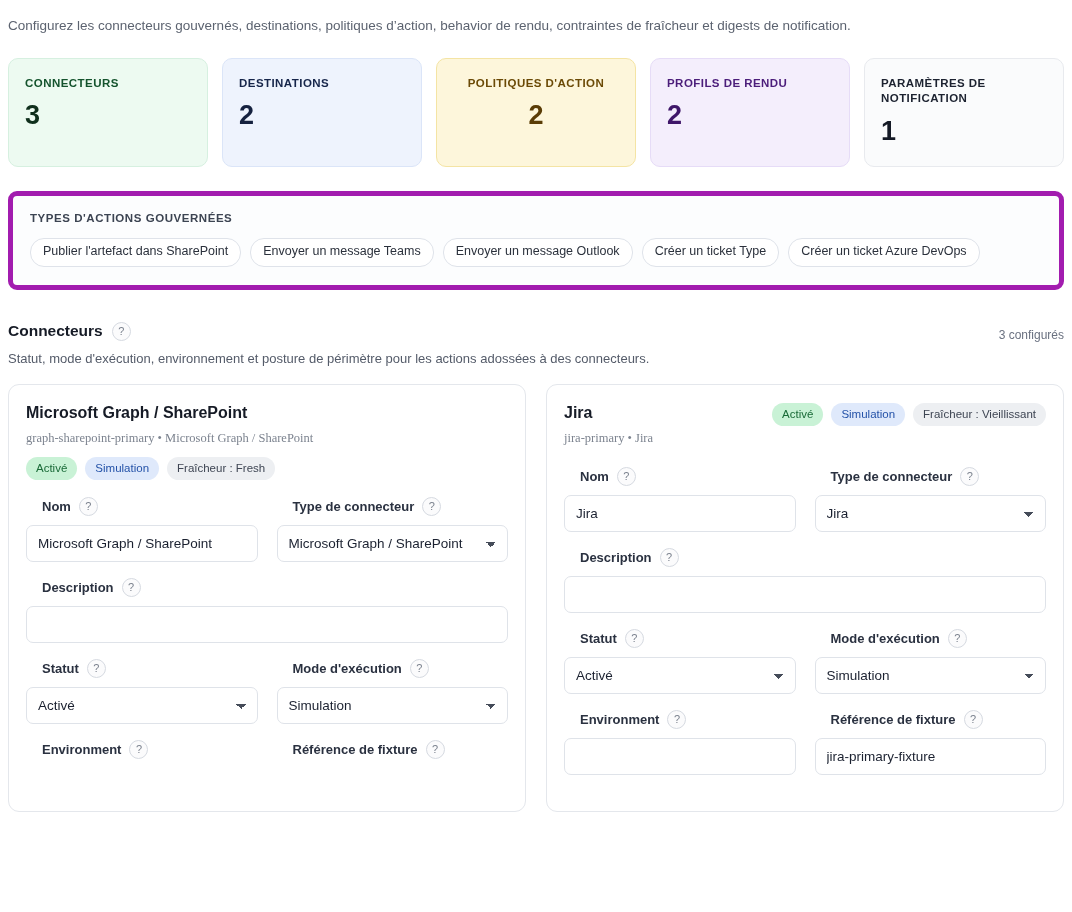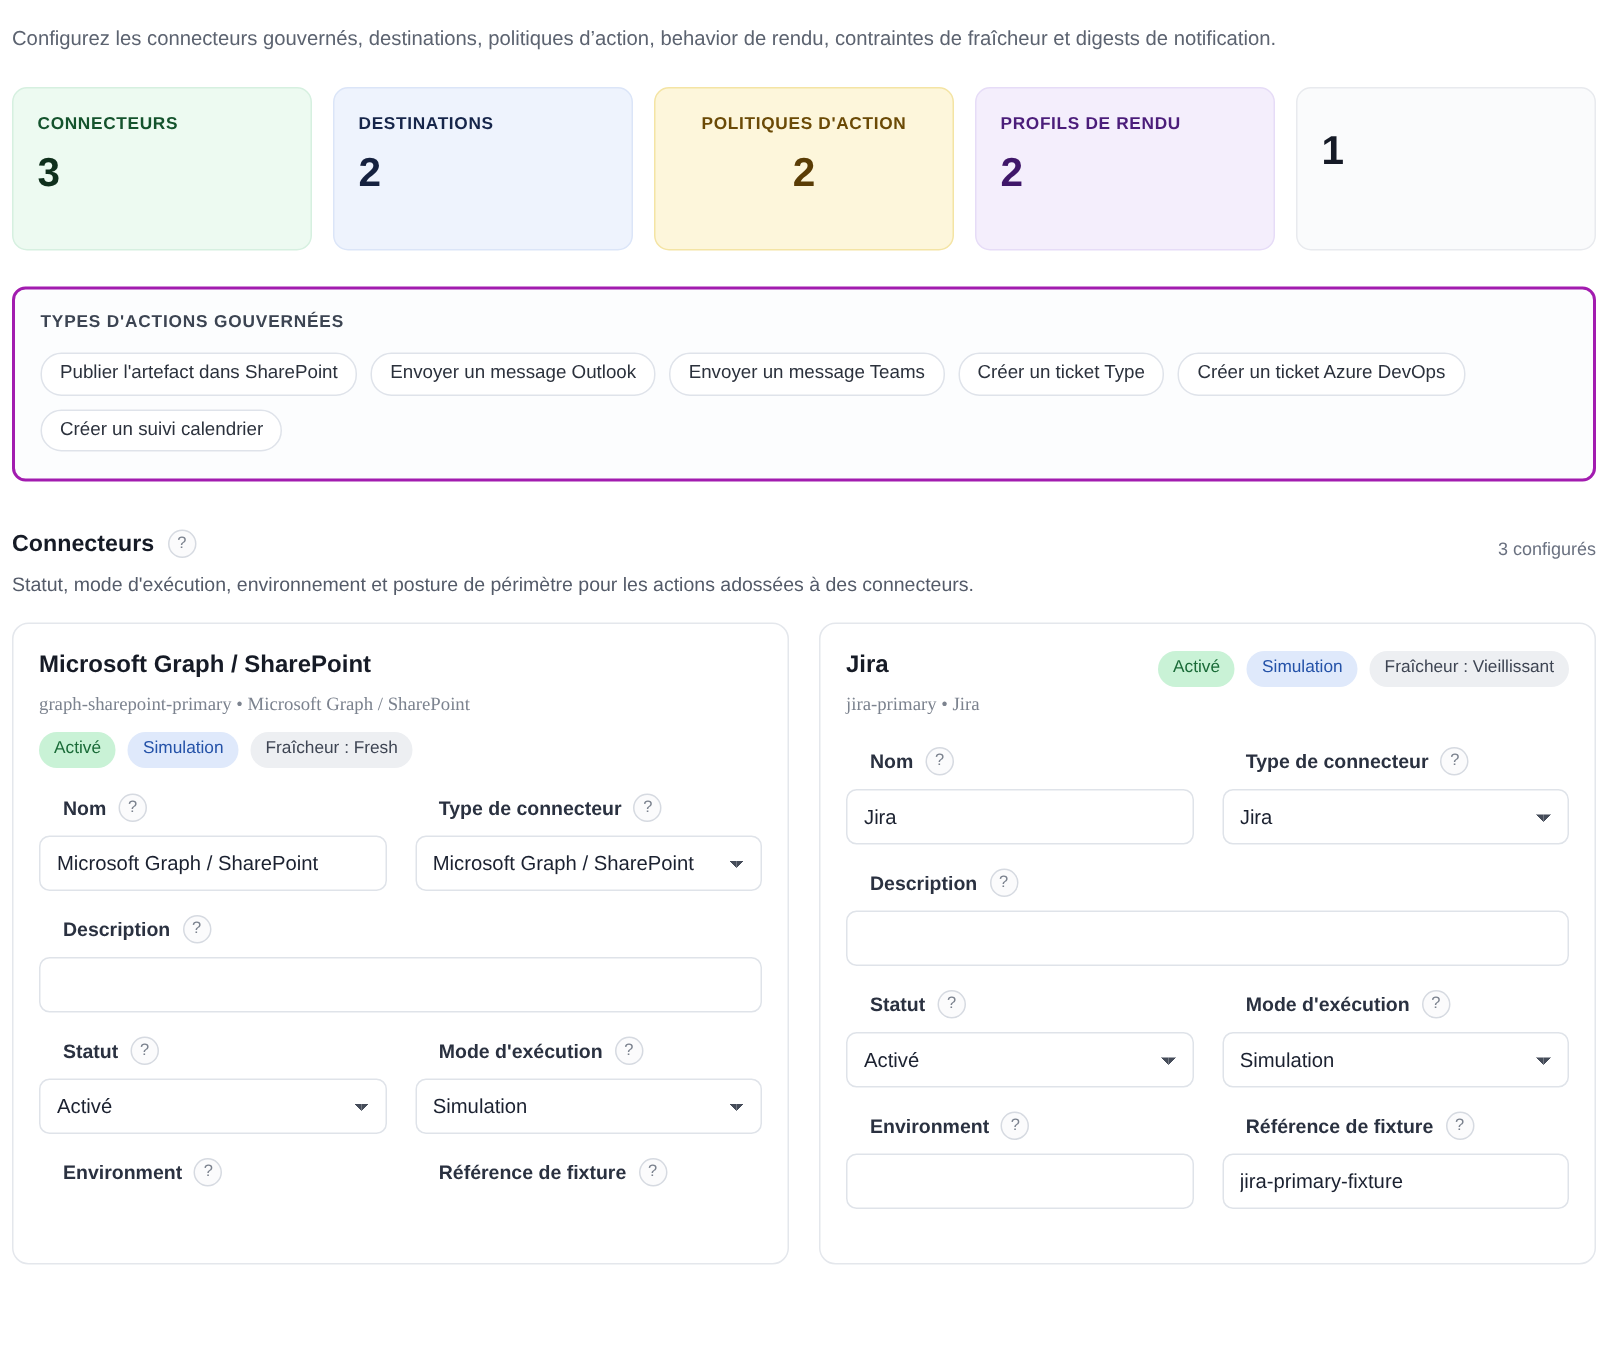--- a/index.html
+++ b/index.html
@@ -91,21 +91,21 @@
     padding: 16px 18px 17px 18px;
     color: #1d4ed8;
     font-size: 13.5px;
     line-height: 1.55;
   }
 
   
   .panel {
     margin-top: 24px;
     background: #fcfdfe;
-    border: 2px solid #a21caf;
+    border: 5px solid #a21caf;
     border-radius: 9px;
     padding: 16px 17px 18px 17px;
   }
   .panel-title {
     font-size: 11.5px;
     font-weight: 600;
     letter-spacing: 0.55px;
     color: #3c4452;
     text-transform: uppercase;
     margin-bottom: 14px;
@@ -287,34 +287,34 @@
     </div>
     <div class="stat-card amber">
       <div class="stat-label">POLITIQUES D'ACTION</div>
       <div class="stat-value">2</div>
     </div>
     <div class="stat-card purple">
       <div class="stat-label">PROFILS DE RENDU</div>
       <div class="stat-value">2</div>
     </div>
     <div class="stat-card gray">
+      <div class="stat-label">PARAMÈTRES DE NOTIFICATION</div>
       <div class="stat-value">1</div>
     </div>
   </div>
 
 
   <div class="panel">
     <div class="panel-title">TYPES D'ACTIONS GOUVERNÉES</div>
     <div class="chip-row">
       <span class="chip">Publier l'artefact dans SharePoint</span>
+      <span class="chip">Envoyer un message Teams</span>
       <span class="chip">Envoyer un message Outlook</span>
-      <span class="chip">Envoyer un message Teams</span>
       <span class="chip">Créer un ticket Type</span>
       <span class="chip">Créer un ticket Azure DevOps</span>
-      <span class="chip">Créer un suivi calendrier</span>
     </div>
   </div>
 
   <div class="section-head">
     <div class="section-head-left">
       <span class="section-title">Connecteurs</span>
       <span class="help-icon">?</span>
     </div>
     <div class="section-count">3 configurés</div>
   </div>

